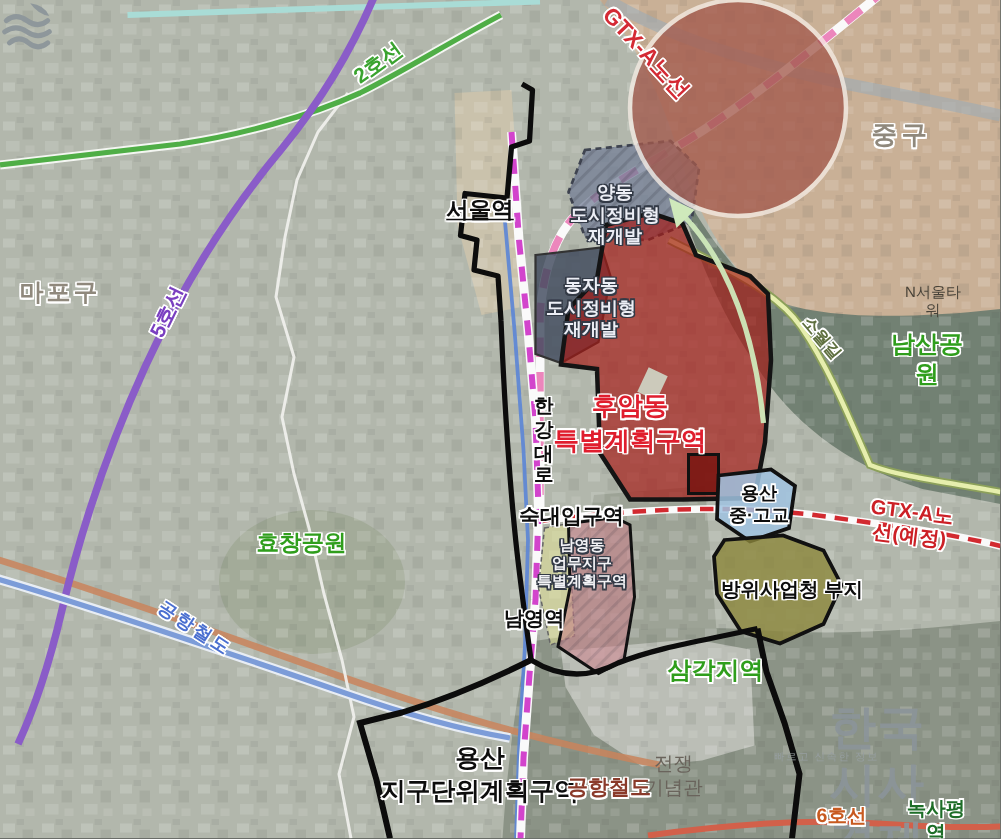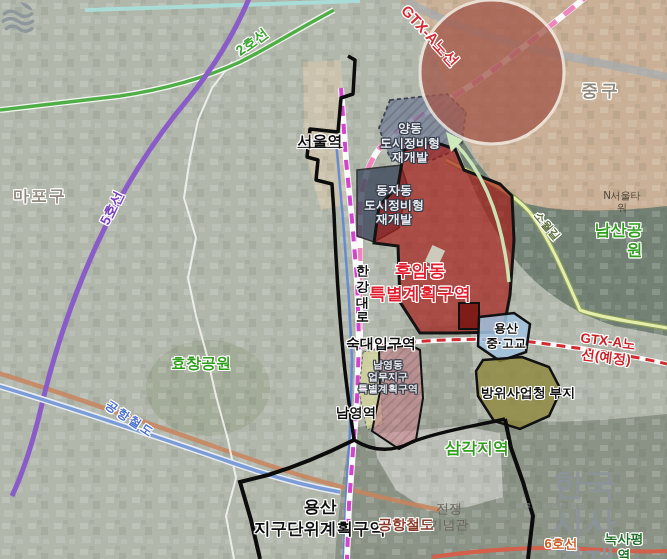--- a/index.html
+++ b/index.html
@@ -18,21 +18,21 @@
   .l-junggu{left:601px;top:91px;color:#8f887c;font-size:17px;letter-spacing:3px;}
   .l-mapogu{left:40px;top:196px;color:#8f887c;font-size:16px;letter-spacing:2px;}
   .l-line5{left:112px;top:208px;color:#7a3fc0;font-size:14px;transform:translate(-50%,-50%) rotate(-64deg);}
   .l-seoulst{left:320px;top:141px;color:#0d0d0d;font-size:15px;text-decoration:underline;}
   .l-yangdong{left:410px;top:143px;color:#eceef5;font-size:12px;}
   .l-dongja{left:394px;top:205px;color:#eceef5;font-size:12px;}
   .l-huam{left:420px;top:283px;color:#e01e2e;font-size:17px;line-height:1.35;}
   .l-hangang{left:362px;top:287px;color:#0d0d0d;font-size:13px;writing-mode:vertical-rl;
              letter-spacing:3px;transform:translate(-50%,-50%);}
   .l-ntower{left:622px;top:202px;color:#474238;font-size:10px;font-weight:normal;}
-  .l-namsan{left:618px;top:240px;color:#2f9e1c;font-size:16px;text-align:right;}
+  .l-namsan{left:618px;top:240px;color:#2f9e1c;font-size:16px;}
   .l-sowol{left:547px;top:226px;color:#5f7040;font-size:11px;transform:translate(-50%,-50%) rotate(50deg);}
   .l-gtxp{left:607px;top:350px;color:#cc2026;font-size:13.5px;transform:translate(-50%,-50%) rotate(7deg);}
   .l-school{left:506px;top:336px;color:#0d0d0d;font-size:12px;}
   .l-dapa{left:528px;top:393px;color:#0d0d0d;font-size:13px;text-align:center;}
   .l-sookdae{left:381px;top:344px;color:#0d0d0d;font-size:14px;}
   .l-embassy{left:437px;top:350px;color:#3c3c34;font-size:14.5px;font-weight:bold;}
   .l-namyd{left:388px;top:377px;color:#f2f2f5;font-size:10px;}
   .l-namyst{left:356px;top:413px;color:#0d0d0d;font-size:13.5px;}
   .l-hyochang{left:201px;top:363px;color:#2f9e1c;font-size:15px;}
   .l-arex{left:130px;top:419px;color:#4a6fd0;font-size:12px;transform:translate(-50%,-50%) rotate(33deg);letter-spacing:2px;}

